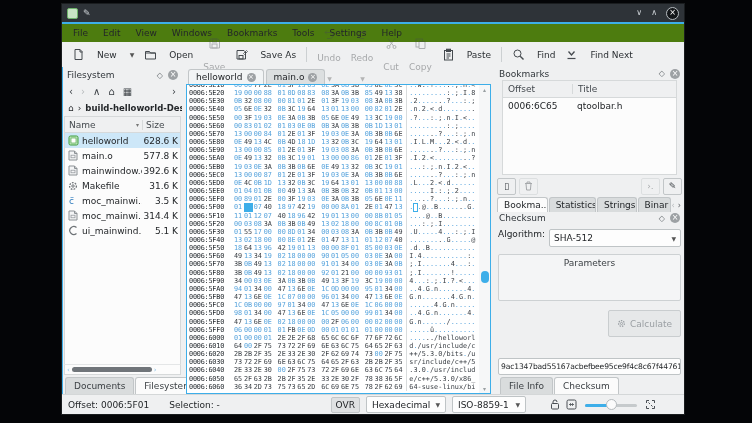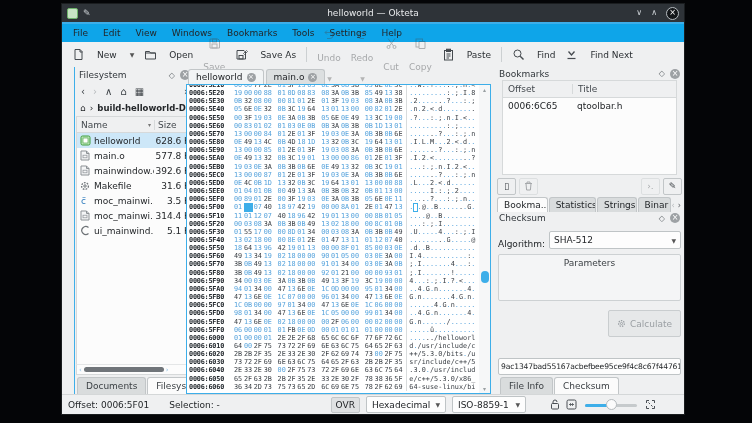--- a/index.html
+++ b/index.html
@@ -13,31 +13,31 @@
   .titlebar .title{position:absolute;left:0;right:0;text-align:center;font-size:9px;color:#e8eaec;}
   .appicon{width:11px;height:11px;background:#c8e4c5;border:1px solid #6db36a;border-radius:2px;
     display:inline-block;margin-right:5px;box-sizing:border-box;}
   .pinicon{color:#cfd4d8;font-size:9px;transform:rotate(0deg);margin-right:4px;}
   .wctrl{margin-left:auto;display:flex;align-items:center;gap:9px;z-index:2;}
   .wctrl .wbtn{color:#cfd4d8;font-size:8px;line-height:8px;cursor:default;}
   .wctrl .closec{width:11px;height:11px;border-radius:50%;background:#14171a;border:1px solid #b6bcc0;
     color:#fff;font-size:8px;line-height:10px;text-align:center;}
   .accent{height:2px;background:#3daee9;}
   
-  .menubar{height:18px;display:flex;align-items:center;gap:15px;padding:0 11px;background:#0ea5e9;}
+  .menubar{height:18px;display:flex;align-items:center;gap:15px;padding:0 11px;background:#4d7c0f;}
   .menubar span{cursor:default;}
   .toolbar{height:25px;display:flex;align-items:center;padding:0 5px;background:#eff0f1;}
   .tbtn{display:flex;align-items:center;gap:12px;padding:3px 5px;border-radius:2px;color:#2b2f33;}
   .tbtn.dis{opacity:.38;flex-direction:column;}
   .tbtn svg{display:block;}
   .tbtn .dd{font-size:6px;color:#555;margin-left:1px;}
   .tsep{width:1px;height:15px;background:#ccd0d2;margin:0 5px;}
   
   .main{position:absolute;top:63px;left:0;right:0;bottom:20px;}
-  .left-panel{position:absolute;left:12px;top:0;bottom:0;width:120px;border-left:1px solid #3daee9;
+  .left-panel{position:absolute;left:0;top:0;bottom:0;width:120px;border-left:1px solid #3daee9;
     display:flex;flex-direction:column;box-sizing:border-box;}
   .panel-head{height:16px;display:flex;align-items:center;padding:0 4px;color:#31363b;}
   .panel-head .ph-title{flex:1;}
   .ph-float{color:#6e7377;font-size:8px;margin-right:5px;}
   .ph-close{width:10px;height:10px;border-radius:50%;background:#9da1a4;color:#fff;font-size:8px;
     line-height:9px;text-align:center;}
   .fs-nav{height:17px;display:flex;align-items:center;gap:8px;padding:0 6px;color:#3a3f44;font-size:10px;}
   .fs-nav .nav-dis{color:#b6babd;}
   .fs-nav .nav-more{margin-left:auto;color:#3a3f44;}
   .fs-crumb{height:16px;display:flex;align-items:center;gap:4px;padding:0 5px;white-space:nowrap;overflow:hidden;}
@@ -66,21 +66,21 @@
   .doc-tabs{height:17px;display:flex;align-items:flex-end;gap:2px;padding-left:2px;}
   .dtab{display:flex;align-items:center;gap:4px;padding:2px 7px;background:#dcdfe0;
     border:1px solid #c2c6c8;border-bottom:none;border-radius:3px 3px 0 0;}
   .dtab.act{background:#f2f4f5;}
   .dtab .tclose{width:9px;height:9px;border-radius:50%;background:#9da1a4;color:#fff;font-size:7px;
     line-height:8px;text-align:center;}
   .hexview{flex:1;background:#fff;border:1px solid #3daee9;position:relative;overflow:hidden;}
   .hexrows{position:absolute;left:0;right:11px;top:-4px;}
   .hexrow{display:flex;height:8.16px;line-height:8.3px;font-family:"DejaVu Sans Mono",monospace;
     font-size:6.8px;white-space:nowrap;}
-  .off{width:45px;padding-left:2px;color:#20262b;font-weight:bold;flex:none;letter-spacing:-.2px;}
+  .off{width:45px;padding-left:2px;color:#20262b;font-weight:normal;flex:none;letter-spacing:-.2px;}
   .byte{width:9.9px;flex:none;}
   .byte.g{margin-right:4px;}
   .np{color:#54a2dc;}
   .pr{color:#383d43;}
   .byte.cur{background:#3daee9;color:#3daee9;width:9px;margin-right:.9px;}
   .asep{width:1px;background:#d9dcdd;margin:0 2px;flex:none;}
   .ach{display:inline-block;width:4.15px;flex:none;overflow:hidden;}
   .ach.cur{box-shadow:inset 0 0 0 1px #3daee9;color:transparent;}
   .vscroll{position:absolute;right:0;top:0;bottom:0;width:11px;background:#f6f7f8;}
   .vscroll .sa{position:absolute;left:0;right:0;text-align:center;font-size:6px;color:#9aa0a3;}
@@ -100,21 +100,21 @@
     display:flex;align-items:center;justify-content:center;color:#3a3f44;font-size:9px;}
   .sqbtn.dis{opacity:.4;}
   .sqbtn.right1{margin-left:auto;}
   .tool-tabs{height:17px;display:flex;align-items:flex-end;padding-left:2px;}
   .ttab{padding:2px 6px;background:#d9dcdd;border:1px solid #c2c6c8;border-bottom:none;
     border-radius:3px 3px 0 0;margin-right:1px;white-space:nowrap;overflow:hidden;}
   .ttab.act{background:#fbfbfb;}
   .tt-arrows{margin-left:auto;display:flex;gap:3px;padding:0 3px 2px 0;font-size:8px;color:#55595d;}
   .tt-arrows .dis{color:#b6babd;}
   .ck-body{flex:1;display:flex;flex-direction:column;padding:2px 3px 0 3px;}
-  .ck-algo{display:flex;align-items:flex-end;gap:4px;height:20px;margin-top:2px;}
+  .ck-algo{display:flex;align-items:flex-start;gap:4px;height:20px;margin-top:2px;}
   .combo{flex:1;height:16px;background:#fdfdfd;border:1px solid #bfc4c6;border-radius:2px;
     display:flex;align-items:center;padding:0 4px;}
   .combo .cv{flex:1;white-space:nowrap;overflow:hidden;}
   .combo .dd{font-size:6px;color:#555;}
   .ck-params{height:42px;border:1px solid #cdd1d3;border-radius:2px;background:#f4f5f6;
     margin-top:5px;text-align:center;padding-top:3px;color:#3c4145;}
   .ck-calcrow{display:flex;justify-content:flex-end;margin-top:9px;}
   .calcbtn{display:flex;align-items:center;gap:4px;height:17px;padding:4px 8px;background:#e6e8e9;
     border:1px solid #c9cdcf;border-radius:2px;color:#9a9fa3;}
   .ck-result{height:15px;background:#fdfdfd;border:1px solid #bfc4c6;border-radius:2px;margin-top:21px;
@@ -140,21 +140,20 @@
 </style>
 </head>
 <body>
 
 <div class="canvas">
   <div class="window">
 
     <div class="titlebar">
       <span class="appicon"></span>
       <span class="pinicon">✎</span>
-      <span class="title">helloworld — Okteta</span>
       <span class="wctrl">
         <span class="wbtn">∨</span>
         <span class="wbtn">∧</span>
         <span class="closec">×</span>
       </span>
     </div>
     <div class="accent"></div>
 
     <div class="menubar" id="menubar">
         <span>File</span>

